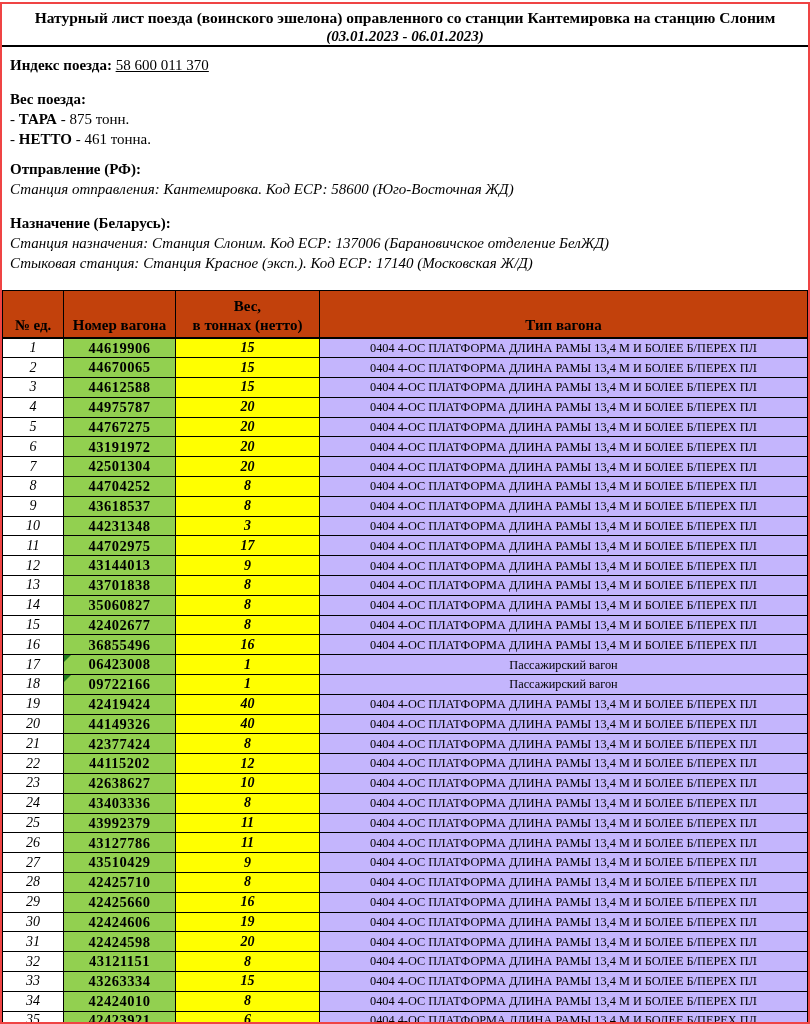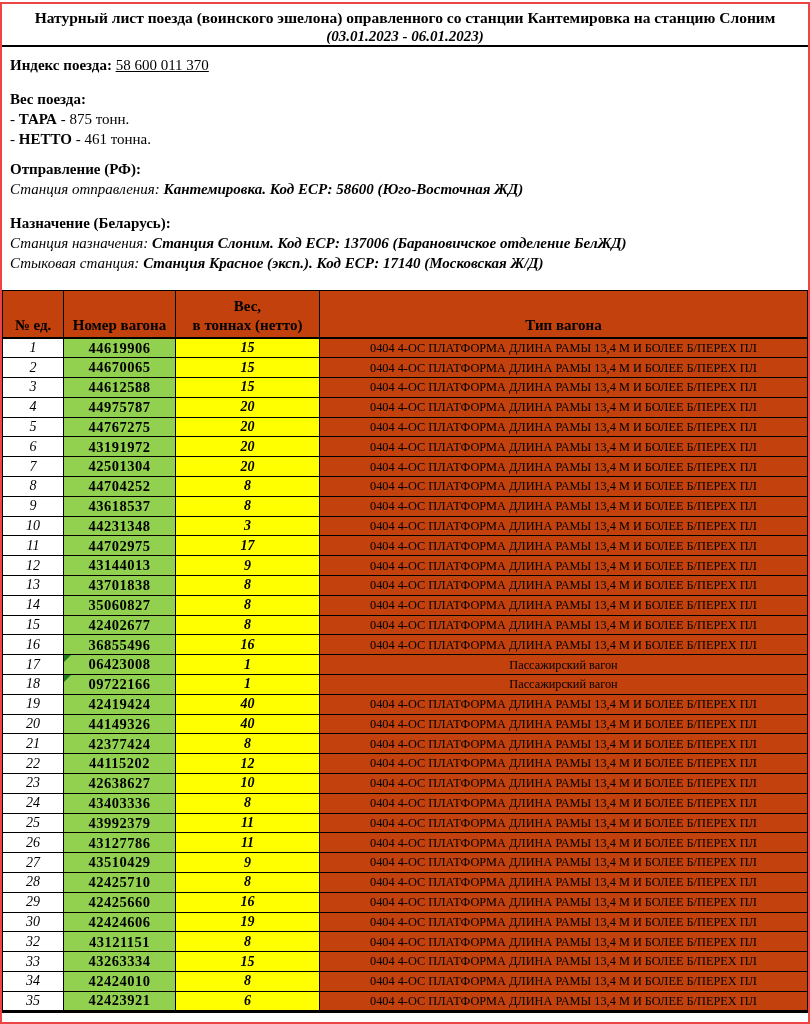--- a/index.html
+++ b/index.html
@@ -9,36 +9,36 @@
   
   .title-block{box-sizing:border-box;border-bottom:2px solid #000;height:43px;text-align:center;padding-top:4px;}
   .title-line1{font-weight:bold;font-size:15.5px;white-space:nowrap;line-height:19px;}
   .title-line2{font-weight:bold;font-style:italic;font-size:15px;line-height:18px;}
 
   
   .info{box-sizing:border-box;height:243px;padding:8px 4px 0 8px;font-size:15px;}
   .line{line-height:20px;}
   .b{font-weight:bold;}
   .bi{font-weight:normal;font-style:italic;}
-  .i{font-style:italic;font-weight:bold;}
+  .i{font-style:italic;}
   .index-value{text-decoration:underline;}
   .mt-weight{margin-top:14px;}
   .mt-dep{margin-top:10px;}
   .mt-dest{margin-top:14px;}
 
   
   table{border-collapse:collapse;table-layout:fixed;width:100%;}
   col.c-num{width:61px;} col.c-wagon{width:112px;} col.c-weight{width:144px;}
   th,td{border:1px solid #000;overflow:hidden;}
   thead th{height:40px;vertical-align:bottom;font-weight:bold;font-size:15px;text-align:center;padding:4px 0 2px 0;border-bottom:2px solid #000;background:#c2410c;line-height:19px;}
   tbody td{height:19.8px;box-sizing:border-box;text-align:center;vertical-align:middle;padding:0 2px;line-height:1;}
   td.cell-num{font-style:italic;font-size:14px;background:#fff;}
   td.cell-wagon{font-weight:bold;font-size:14.5px;background:#92D050;position:relative;letter-spacing:0.5px;}
   td.cell-weight{font-weight:bold;font-style:italic;font-size:14px;background:#FFFF00;}
-  td.cell-type{font-size:12.3px;background:#c2410c;white-space:nowrap;}
+  td.cell-type{font-size:12.3px;background:#c4b5fd;white-space:nowrap;}
   tbody tr:last-child td{border-bottom:3px solid #000;}
   .marker{position:absolute;top:0;left:0;width:0;height:0;border-top:7px solid #1F7A1F;border-right:7px solid transparent;}
 </style>
 </head>
 <body>
 
 <div class="page">
 
   <div class="title-block">
     <div class="title-line1">Натурный лист поезда (воинского эшелона) оправленного со станции Кантемировка  на станцию Слоним</div>
@@ -253,20 +253,26 @@
           <td class="cell-weight">16</td>
           <td class="cell-type">0404 4-ОС ПЛАТФОРМА ДЛИНА РАМЫ 13,4 М И БОЛЕЕ Б/ПЕРЕХ ПЛ</td>
         </tr>
         <tr>
           <td class="cell-num">30</td>
           <td class="cell-wagon">42424606</td>
           <td class="cell-weight">19</td>
           <td class="cell-type">0404 4-ОС ПЛАТФОРМА ДЛИНА РАМЫ 13,4 М И БОЛЕЕ Б/ПЕРЕХ ПЛ</td>
         </tr>
         <tr>
+          <td class="cell-num">31</td>
+          <td class="cell-wagon">42424598</td>
+          <td class="cell-weight">20</td>
+          <td class="cell-type">0404 4-ОС ПЛАТФОРМА ДЛИНА РАМЫ 13,4 М И БОЛЕЕ Б/ПЕРЕХ ПЛ</td>
+        </tr>
+        <tr>
           <td class="cell-num">32</td>
           <td class="cell-wagon">43121151</td>
           <td class="cell-weight">8</td>
           <td class="cell-type">0404 4-ОС ПЛАТФОРМА ДЛИНА РАМЫ 13,4 М И БОЛЕЕ Б/ПЕРЕХ ПЛ</td>
         </tr>
         <tr>
           <td class="cell-num">33</td>
           <td class="cell-wagon">43263334</td>
           <td class="cell-weight">15</td>
           <td class="cell-type">0404 4-ОС ПЛАТФОРМА ДЛИНА РАМЫ 13,4 М И БОЛЕЕ Б/ПЕРЕХ ПЛ</td>

